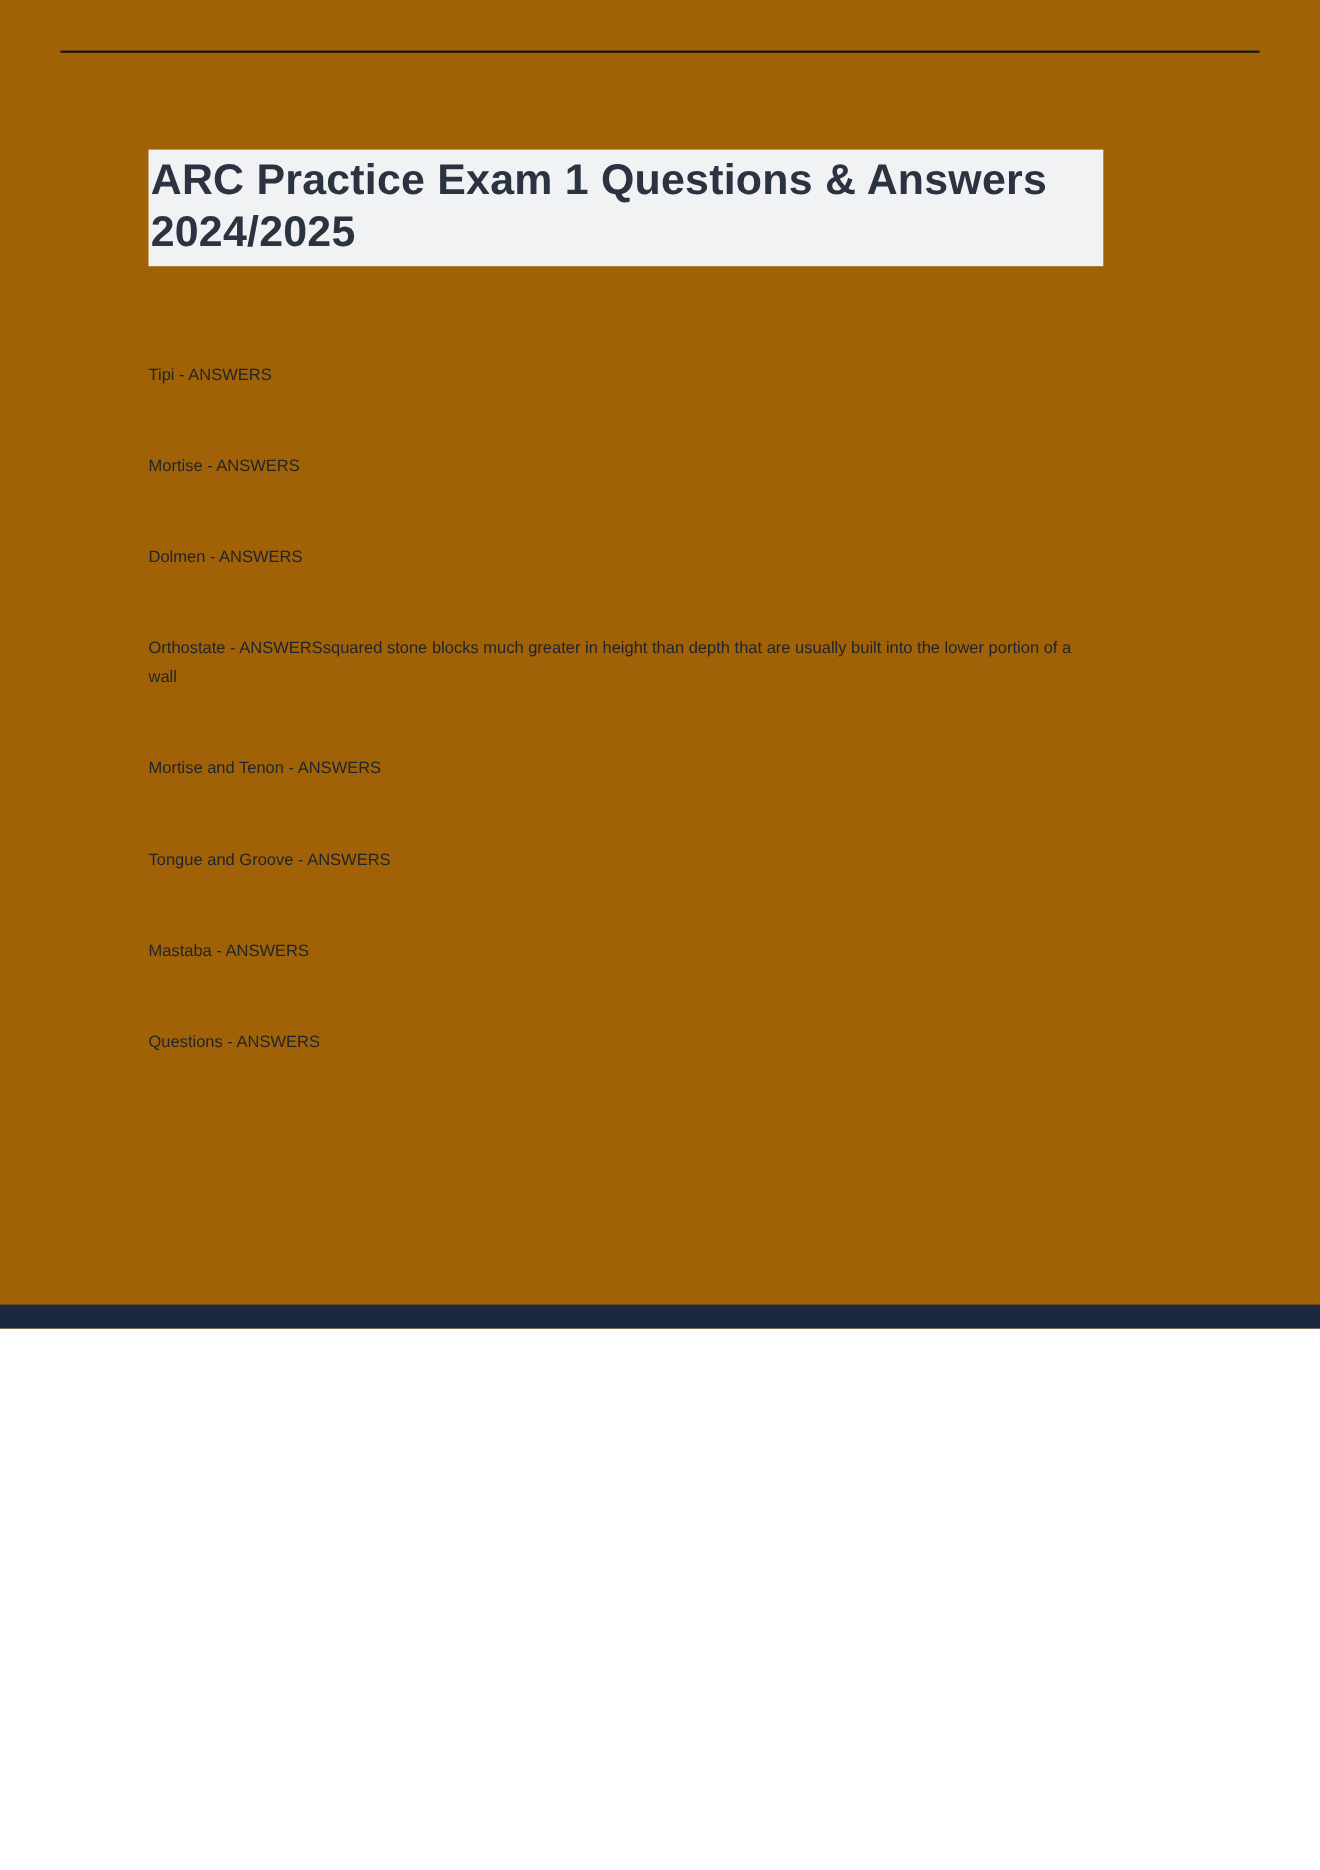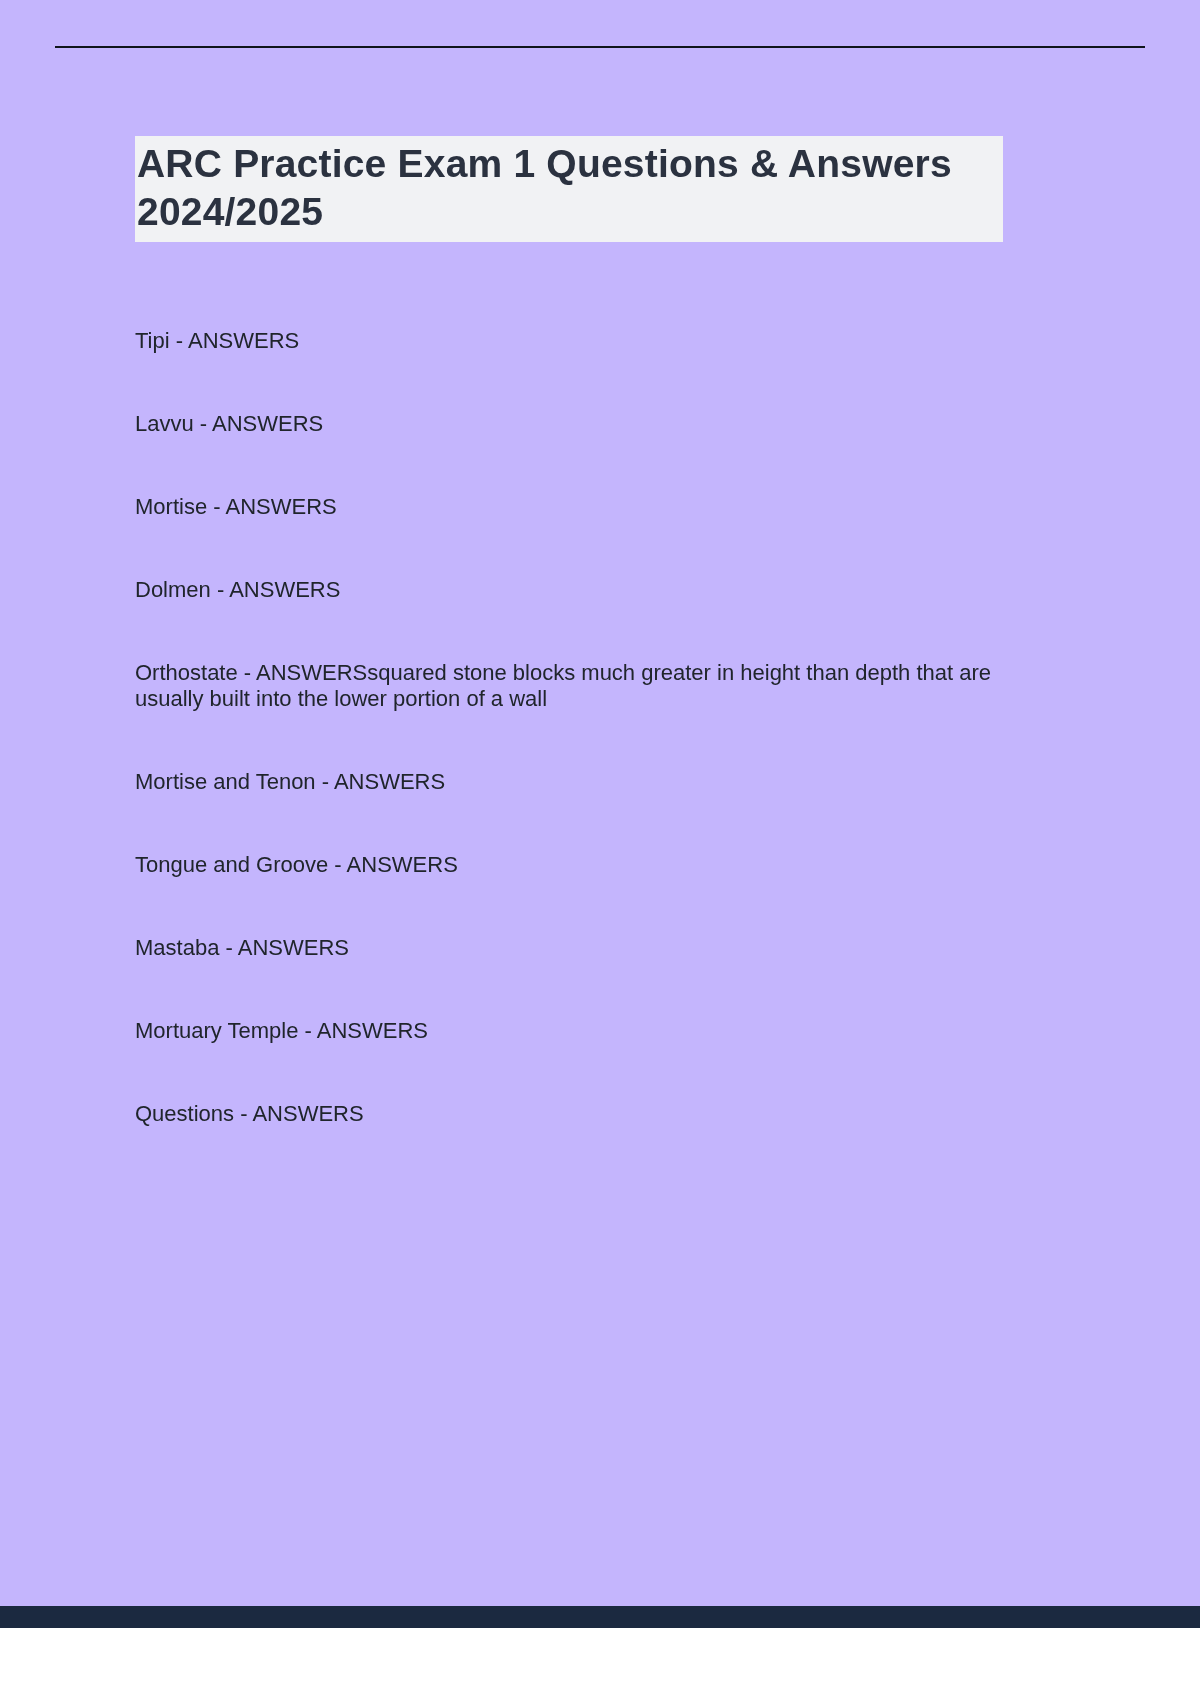--- a/index.html
+++ b/index.html
@@ -3,22 +3,22 @@
 <meta charset="utf-8">
 <style>
   html, body {
     margin: 0;
     padding: 0;
     background: #ffffff;
   }
   .page {
     position: relative;
     width: 1200px;
-    height: 1628px;
-    background: #c4b5fd;
+    height: 1208px;
+    background: #a16207;
     overflow: hidden;
     font-family: "Liberation Sans", sans-serif;
     color: #1c2128;
     text-decoration: underline;
   }
   .header-rule {
     position: absolute;
     top: 46px;
     left: 55px;
     right: 55px;
@@ -36,21 +36,21 @@
     padding: 4px 6px 6px 2px;
     background: #f1f2f4;
     font-size: 39px;
     line-height: 48px;
     font-weight: 700;
     color: #2b3240;
     letter-spacing: 0.2px;
   }
   .qa-item {
     margin: 0 0 57px 0;
-    font-size: 22px;
+    font-size: 15px;
     line-height: 26px;
     font-weight: 400;
     color: #20252c;
   }
   .footer-bar {
     position: absolute;
     left: 0;
     right: 0;
     bottom: 0;
     height: 22px;
@@ -62,27 +62,25 @@
 
 <div class="page">
 
   <div class="header-rule"></div>
 
   <div class="content">
 
     <h1 class="doc-title">ARC Practice Exam 1 Questions &amp; Answers 2024/2025</h1>
 
     <p class="qa-item">Tipi - ANSWERS</p>
-    <p class="qa-item">Lavvu - ANSWERS</p>
     <p class="qa-item">Mortise - ANSWERS</p>
     <p class="qa-item">Dolmen - ANSWERS</p>
     <p class="qa-item">Orthostate - ANSWERSsquared stone blocks much greater in height than depth that are usually built into the lower portion of a wall</p>
     <p class="qa-item">Mortise and Tenon - ANSWERS</p>
     <p class="qa-item">Tongue and Groove - ANSWERS</p>
     <p class="qa-item">Mastaba - ANSWERS</p>
-    <p class="qa-item">Mortuary Temple - ANSWERS</p>
     <p class="qa-item">Questions - ANSWERS</p>
 
   </div>
 
   <div class="footer-bar"></div>
 
 </div>
 
 </body></html>

